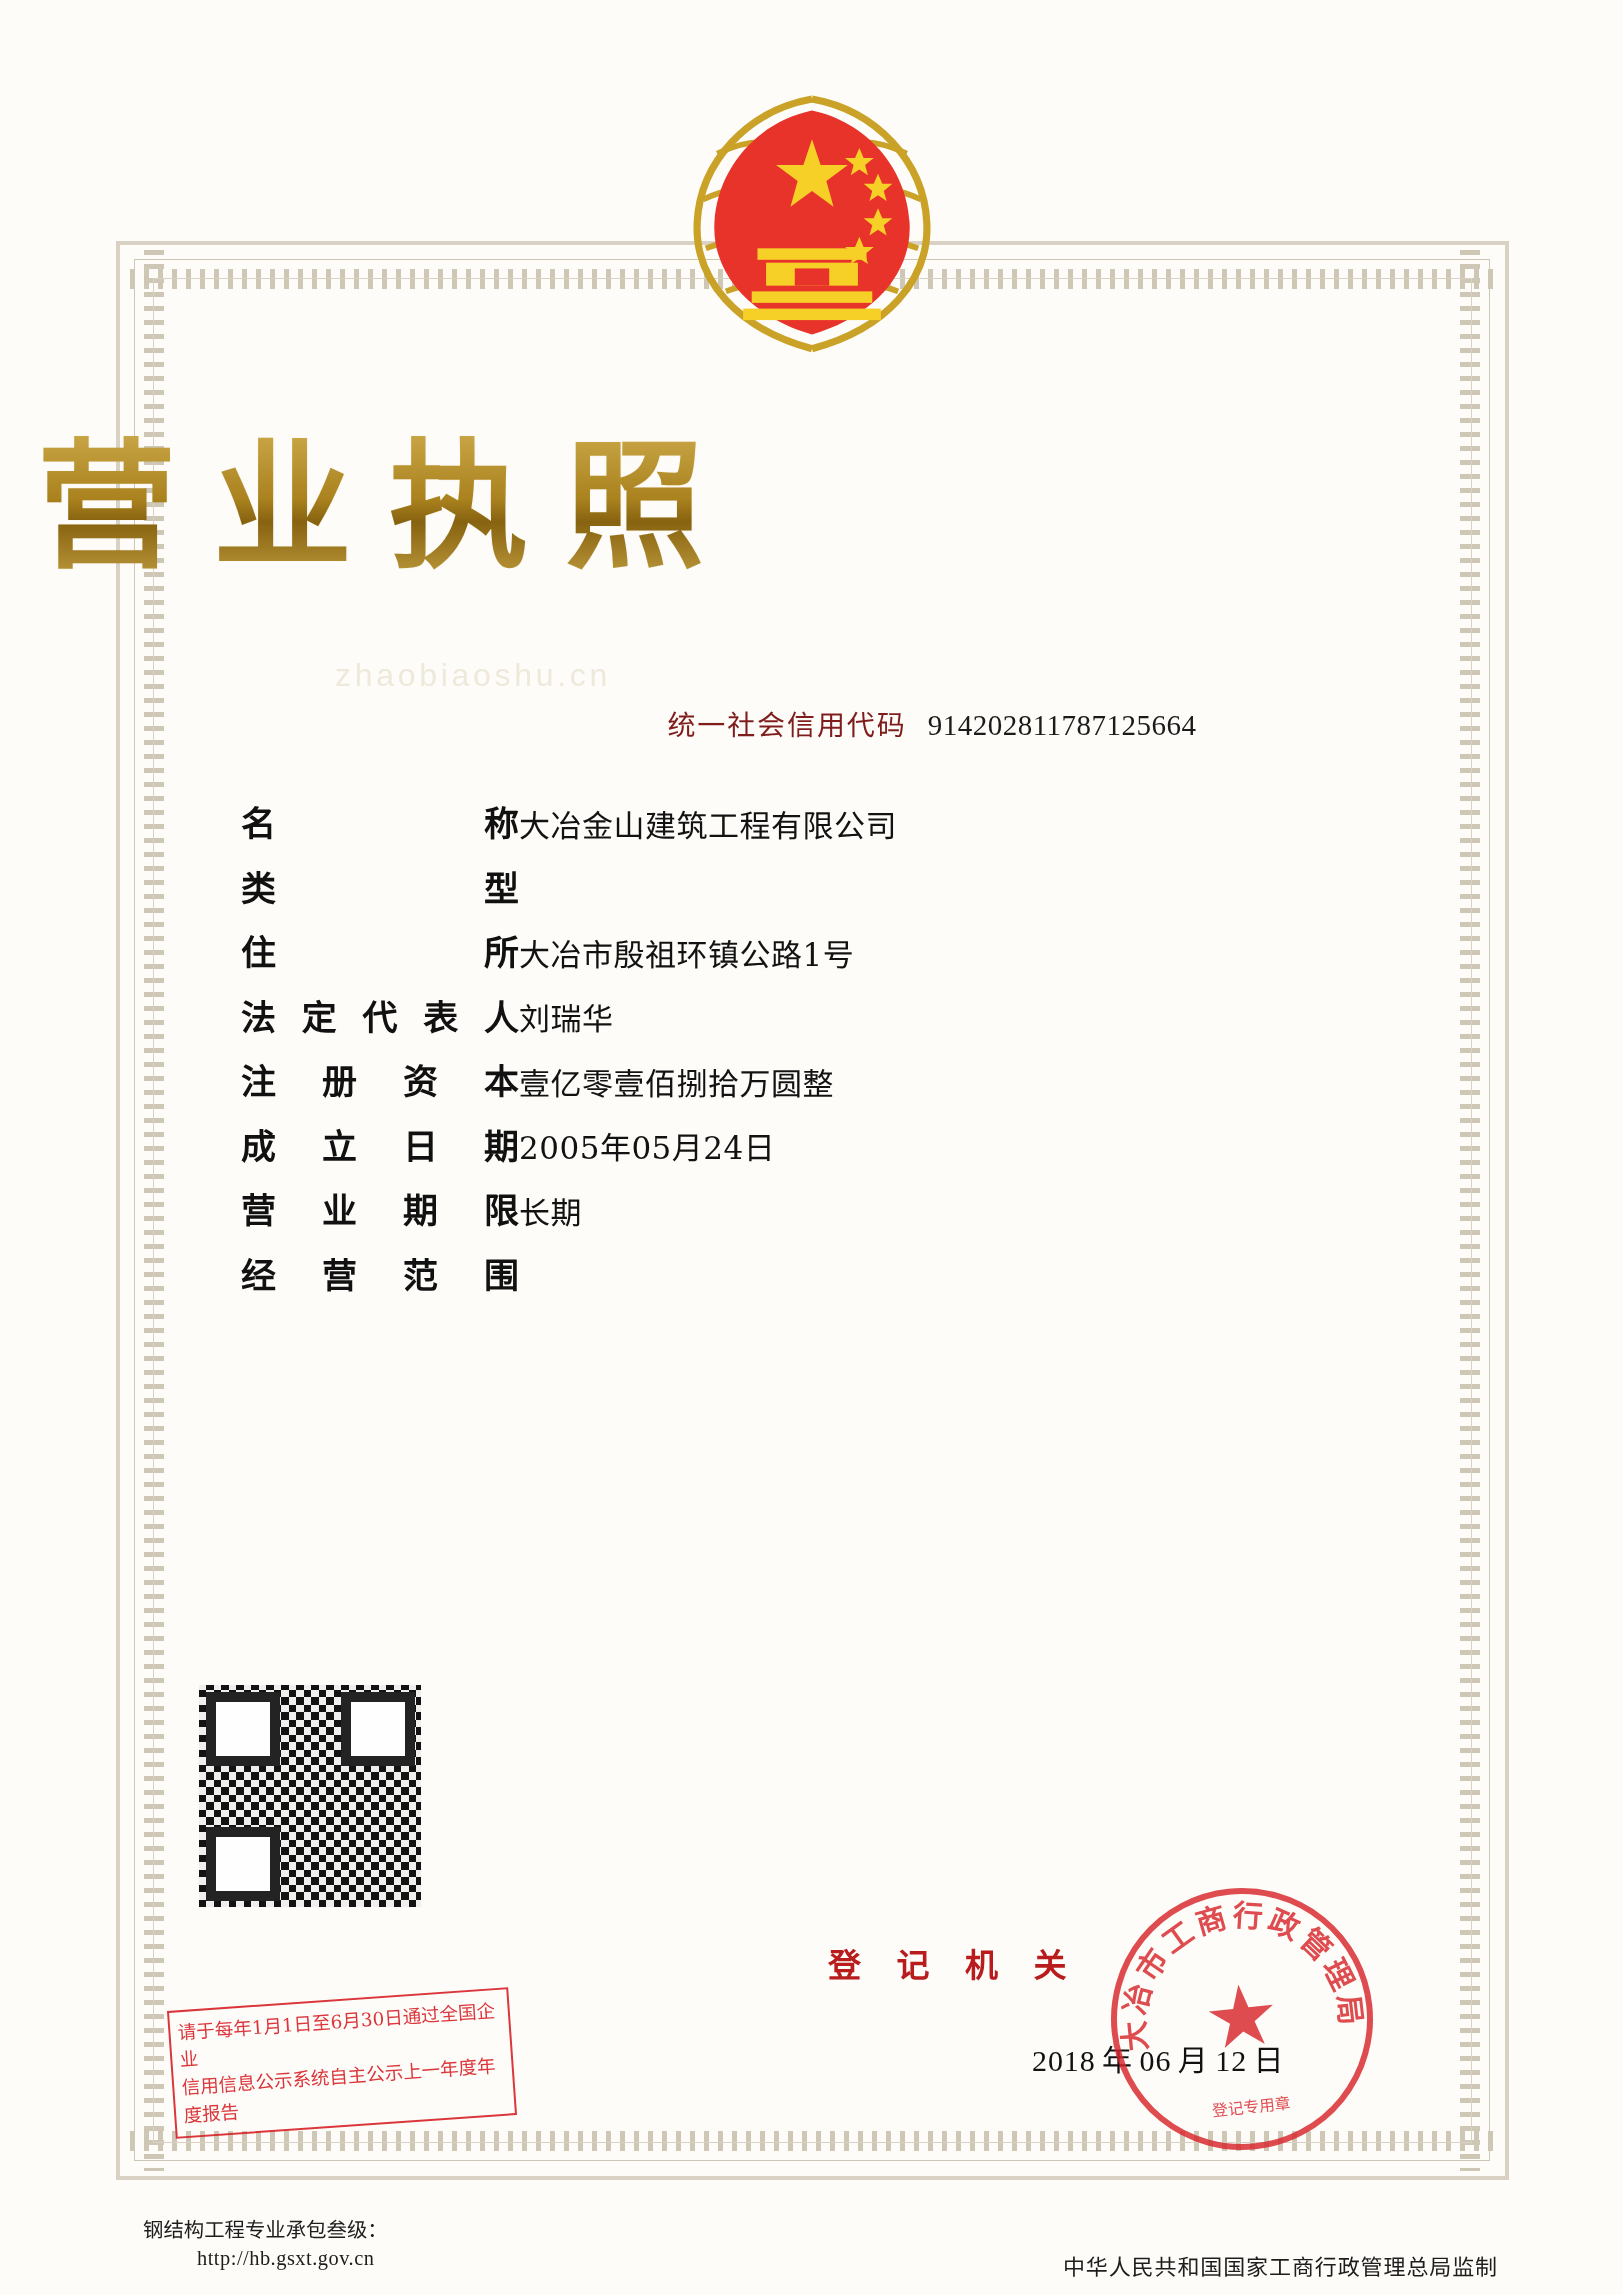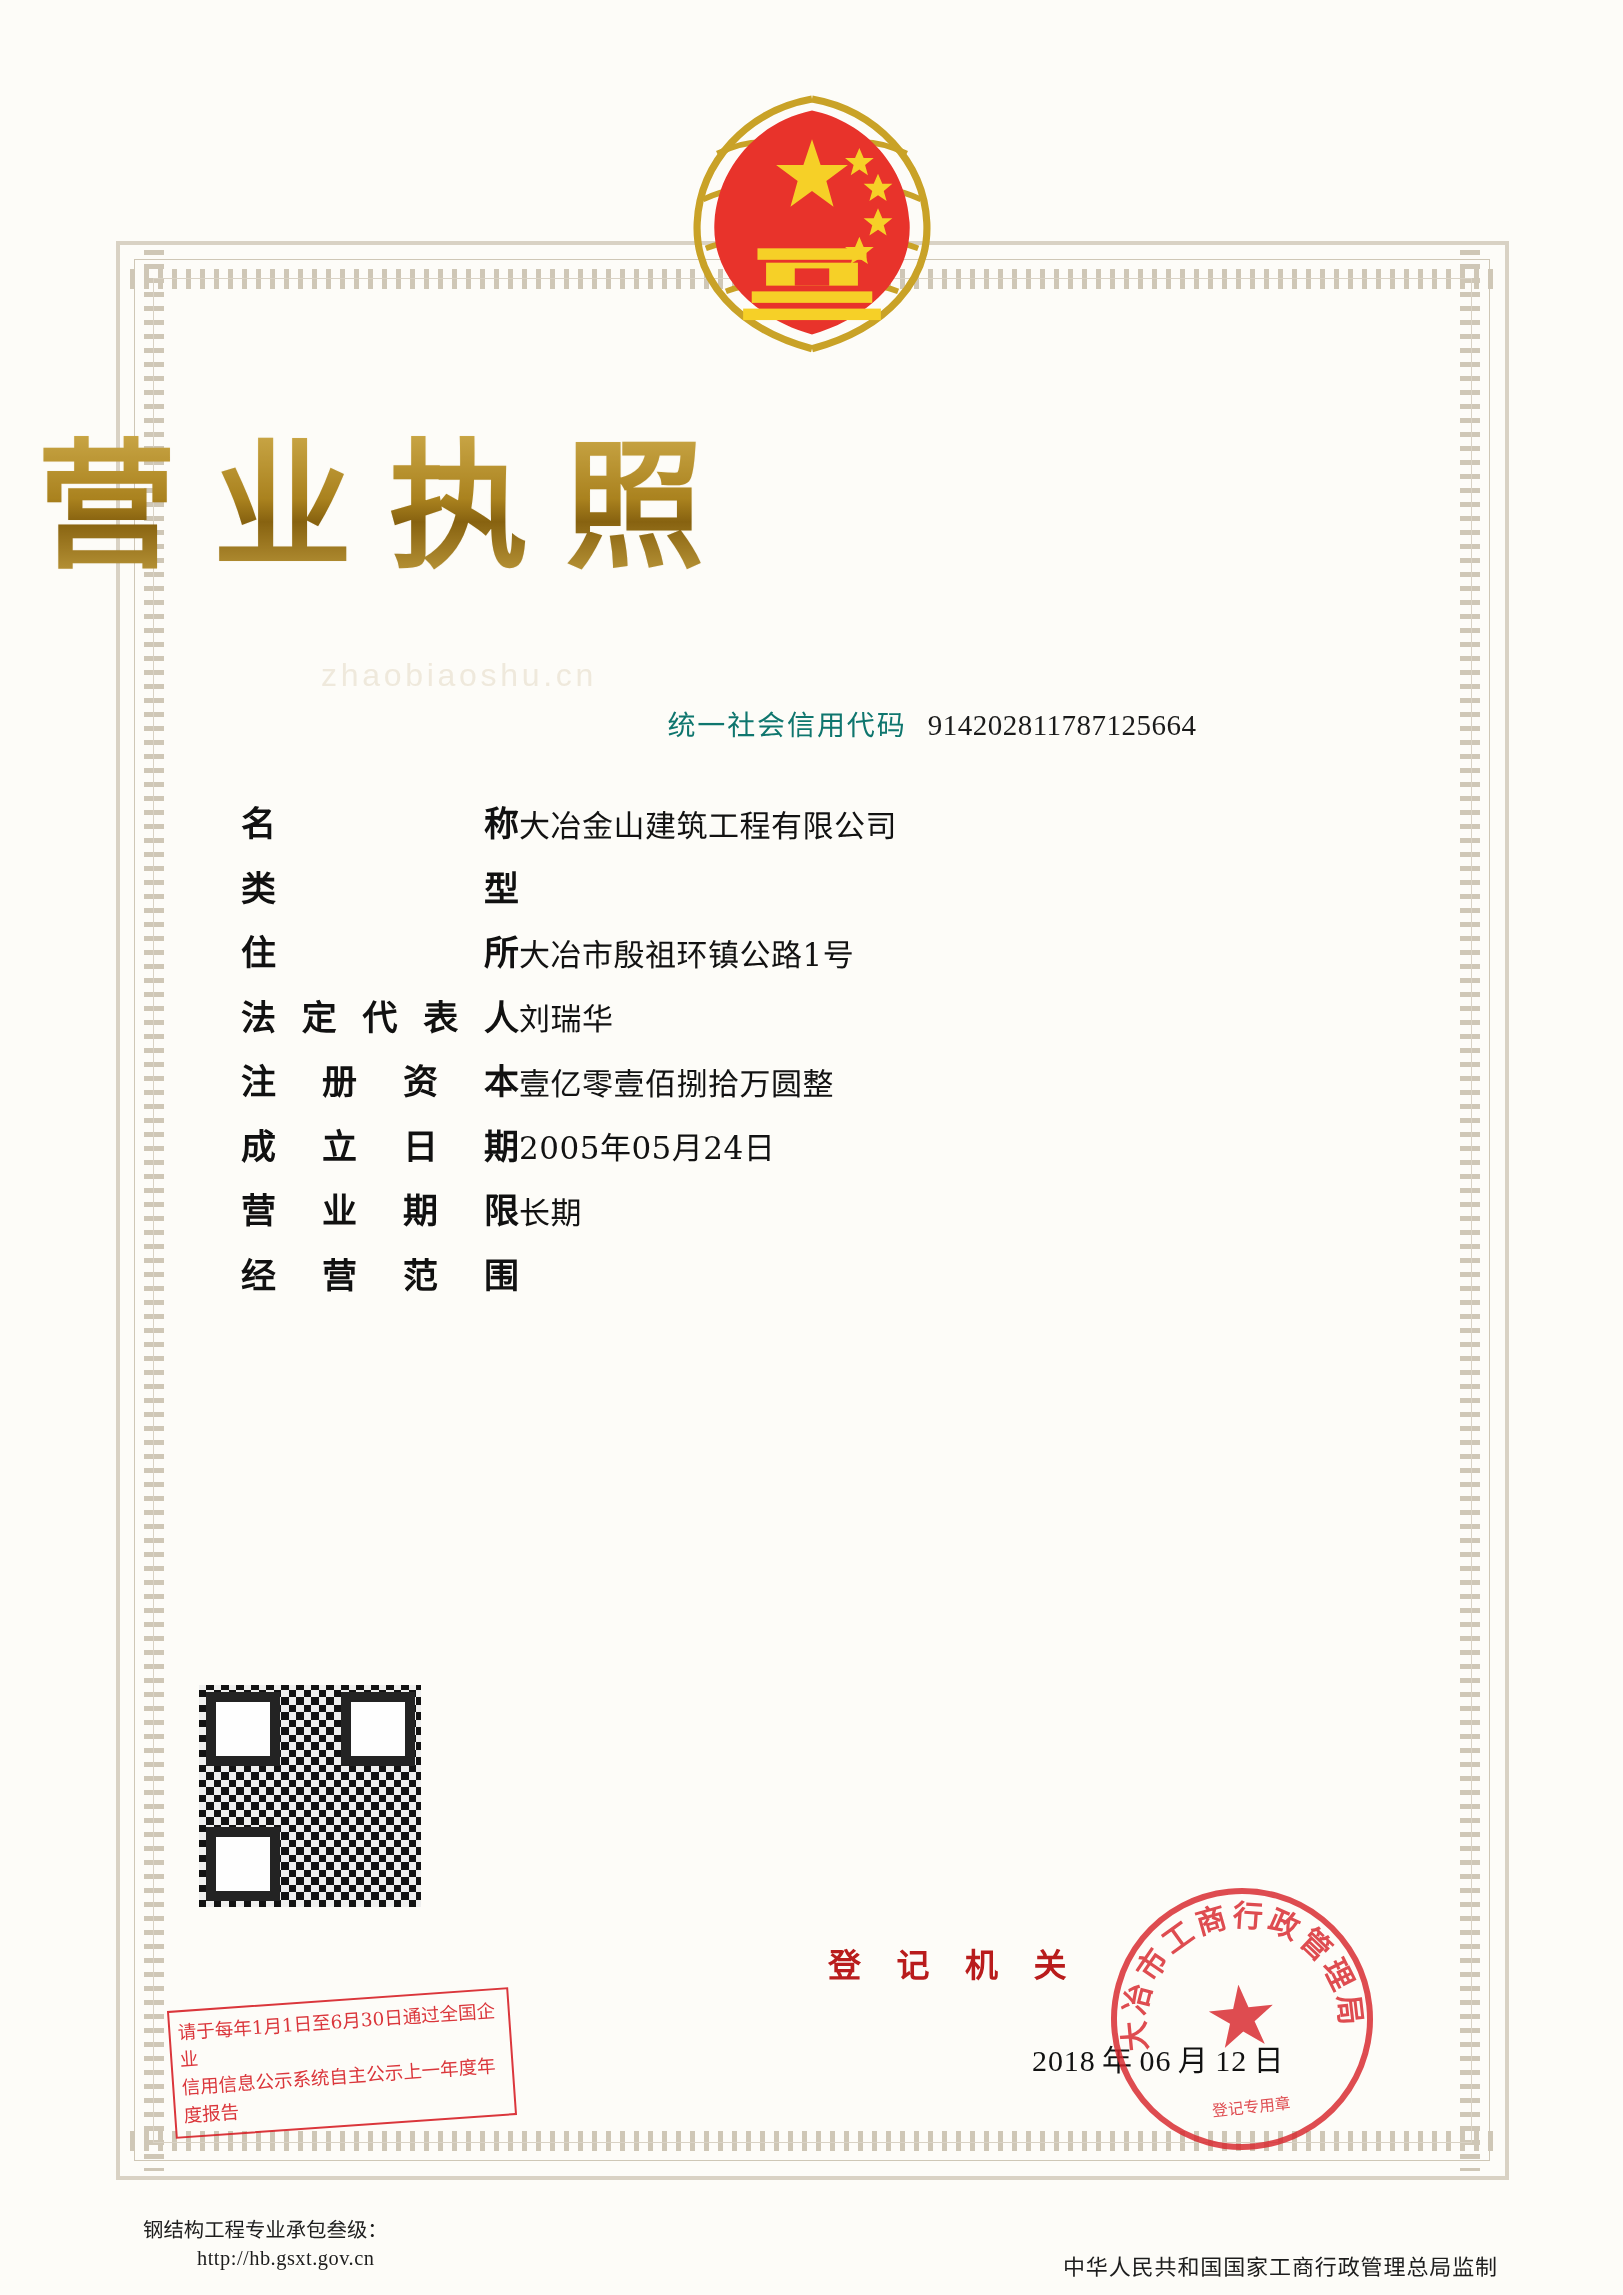--- a/index.html
+++ b/index.html
@@ -89,42 +89,42 @@
     -webkit-background-clip: text;
     background-clip: text;
     -webkit-text-fill-color: transparent;
     text-shadow: 0 0 0.9px rgba(120,90,10,0.25);
     line-height: 1.1;
   }
 
   
   .watermark {
     position: absolute;
-    left: 321px;
+    left: 335px;
     top: 657px;
     font-size: 32px;
     color: #efe9dc;
     letter-spacing: 3.7px;
     font-family: "Liberation Sans", sans-serif;
   }
 
   
   .credit-line {
     position: absolute;
     left: 0;
     top: 703px;
     width: 100%;
     text-align: center;
     padding-left: 241px;
     box-sizing: border-box;
     white-space: nowrap;
   }
   .credit-label {
     font-size: 28px;
-    color: #0f766e;
+    color: #7f1d1d;
     letter-spacing: 1.9px;
     font-family: "DejaVu Serif", serif;
   }
   .credit-value {
     font-size: 29px;
     color: #1b1b1b;
     font-family: "Liberation Serif", serif;
     margin-left: 21px;
     letter-spacing: 0.5px;
   }

